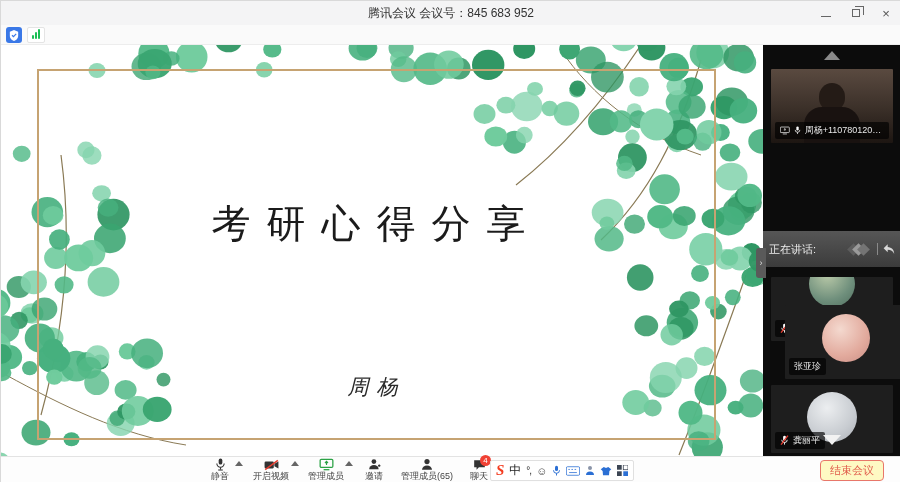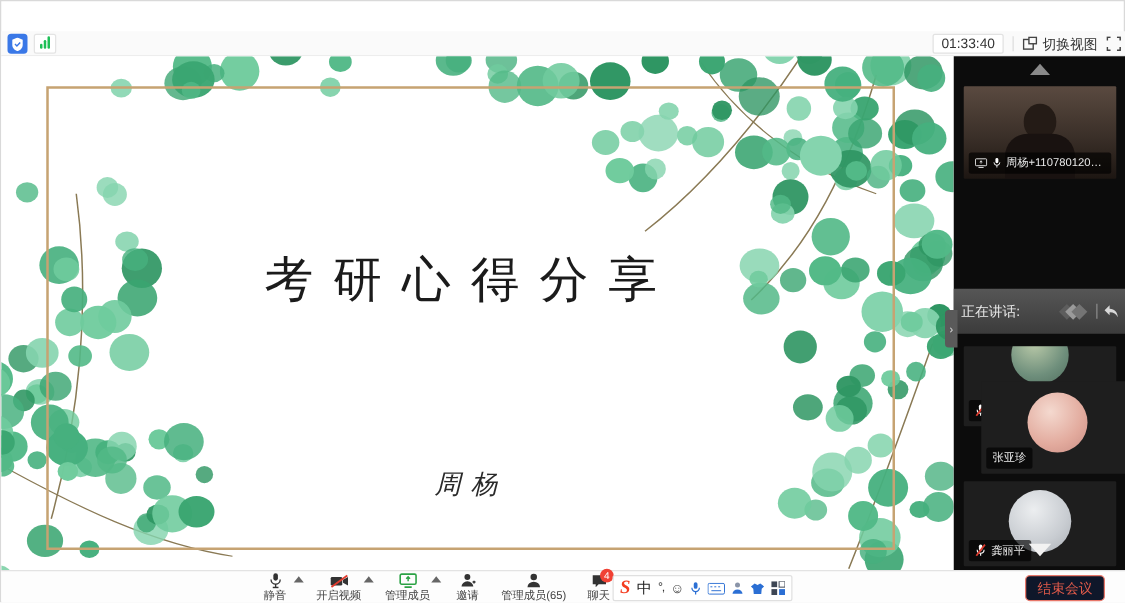--- a/index.html
+++ b/index.html
@@ -100,61 +100,54 @@
            border-right:4px solid transparent; border-bottom:5px solid #666; }
   .chat-badge { position:absolute; right:8px; top:-3px; min-width:11px; height:11px; border-radius:6px;
                 background:#f04134; color:#fff; font-size:8px; line-height:11px; text-align:center; padding:0 2px; }
   .ime-tray { position:absolute; left:489px; top:3px; height:21px; background:#fff; border:1px solid #e0e0e0;
               border-radius:2px; display:flex; align-items:center; gap:5px; padding:0 5px; }
   .ime-logo { color:#f43c20; font-size:15px; font-weight:bold; font-style:italic;
               font-family:"Liberation Serif", serif; line-height:15px; }
   .ime-mode { font-size:12px; color:#222; }
   .ime-punct { font-size:10px; color:#333; letter-spacing:-1px; }
   .ime-emoji { font-size:11px; color:#444; }
-  .end-btn { position:absolute; right:17px; top:3px; width:64px; height:21px; background:#0f172a;
+  .end-btn { position:absolute; right:17px; top:3px; width:64px; height:21px; background:#fef9c3;
              border:1px solid #e8776a; border-radius:4px; color:#e05a4a; font-size:11px;
              display:flex; align-items:center; justify-content:center; cursor:default; }
 </style>
 </head>
 <body>
 
 <div class="stage">
 
+  <div class="titlebar">
+    <div class="tb-title">腾讯会议 会议号：845 683 952</div>
+    <div class="win-btns">
+      <div class="win-btn">
+          <span class="min-glyph"></span>
+        </div>
+      <div class="win-btn">
+          <span class="rest-glyph"></span>
+        </div>
+      <div class="win-btn">×</div>
+    </div>
+  </div>
 
   <div class="substrip">
     <div class="left-indicators">
       <div class="shield-box">
         <svg width="10" height="11" viewBox="0 0 12 13">
             <path d="M6 0 L11 2 V7 C11 10 8.5 12 6 13 C3.5 12 1 10 1 7 V2 Z" fill="#fff"></path>
             <path d="M3.6 6.2 L5.4 8 L8.6 4.6" stroke="#3a78e7" stroke-width="1.4" fill="none"></path>
           </svg>
       </div>
       <div class="signal-box">
         <span class="sig-bar" style="height:4px"></span>
           <span class="sig-bar" style="height:7px"></span>
           <span class="sig-bar" style="height:10px"></span>
-      </div>
-    </div>
-    <div class="right-tools">
-      <div class="timer-box">01:33:40</div>
-      <div class="vdiv"></div>
-      <div class="switch-view">
-        <svg width="12" height="12" viewBox="0 0 14 14">
-            <rect x="1" y="3" width="9" height="9" fill="none" stroke="#444" stroke-width="1.3"></rect>
-            <rect x="6" y="1" width="7" height="6" fill="#fafafa" stroke="#444" stroke-width="1.3"></rect>
-          </svg>
-        <span>切换视图</span>
-      </div>
-      <div class="fsbtn">
-        <svg width="12" height="12" viewBox="0 0 14 14" stroke="#444" stroke-width="1.4" fill="none">
-            <path d="M1 4 V1 H4"></path>
-            <path d="M10 1 H13 V4"></path>
-            <path d="M13 10 V13 H10"></path>
-            <path d="M4 13 H1 V10"></path>
-          </svg>
       </div>
     </div>
   </div>
 
   <div class="main">
     <svg id="leaves" class="leaves-svg" width="762" height="411">
       <path d="M640,0 C600,60 560,105 515,140" stroke="#8a7a55" stroke-width="1.2" fill="none"></path>
       <path d="M700,15 C678,90 648,150 600,195" stroke="#8a7a55" stroke-width="1.2" fill="none"></path>
       <path d="M560,5 C590,50 640,90 700,110" stroke="#8a7a55" stroke-width="1" fill="none"></path>
       <path d="M60,110 C72,200 62,290 40,370" stroke="#8a7a55" stroke-width="1.2" fill="none"></path>

